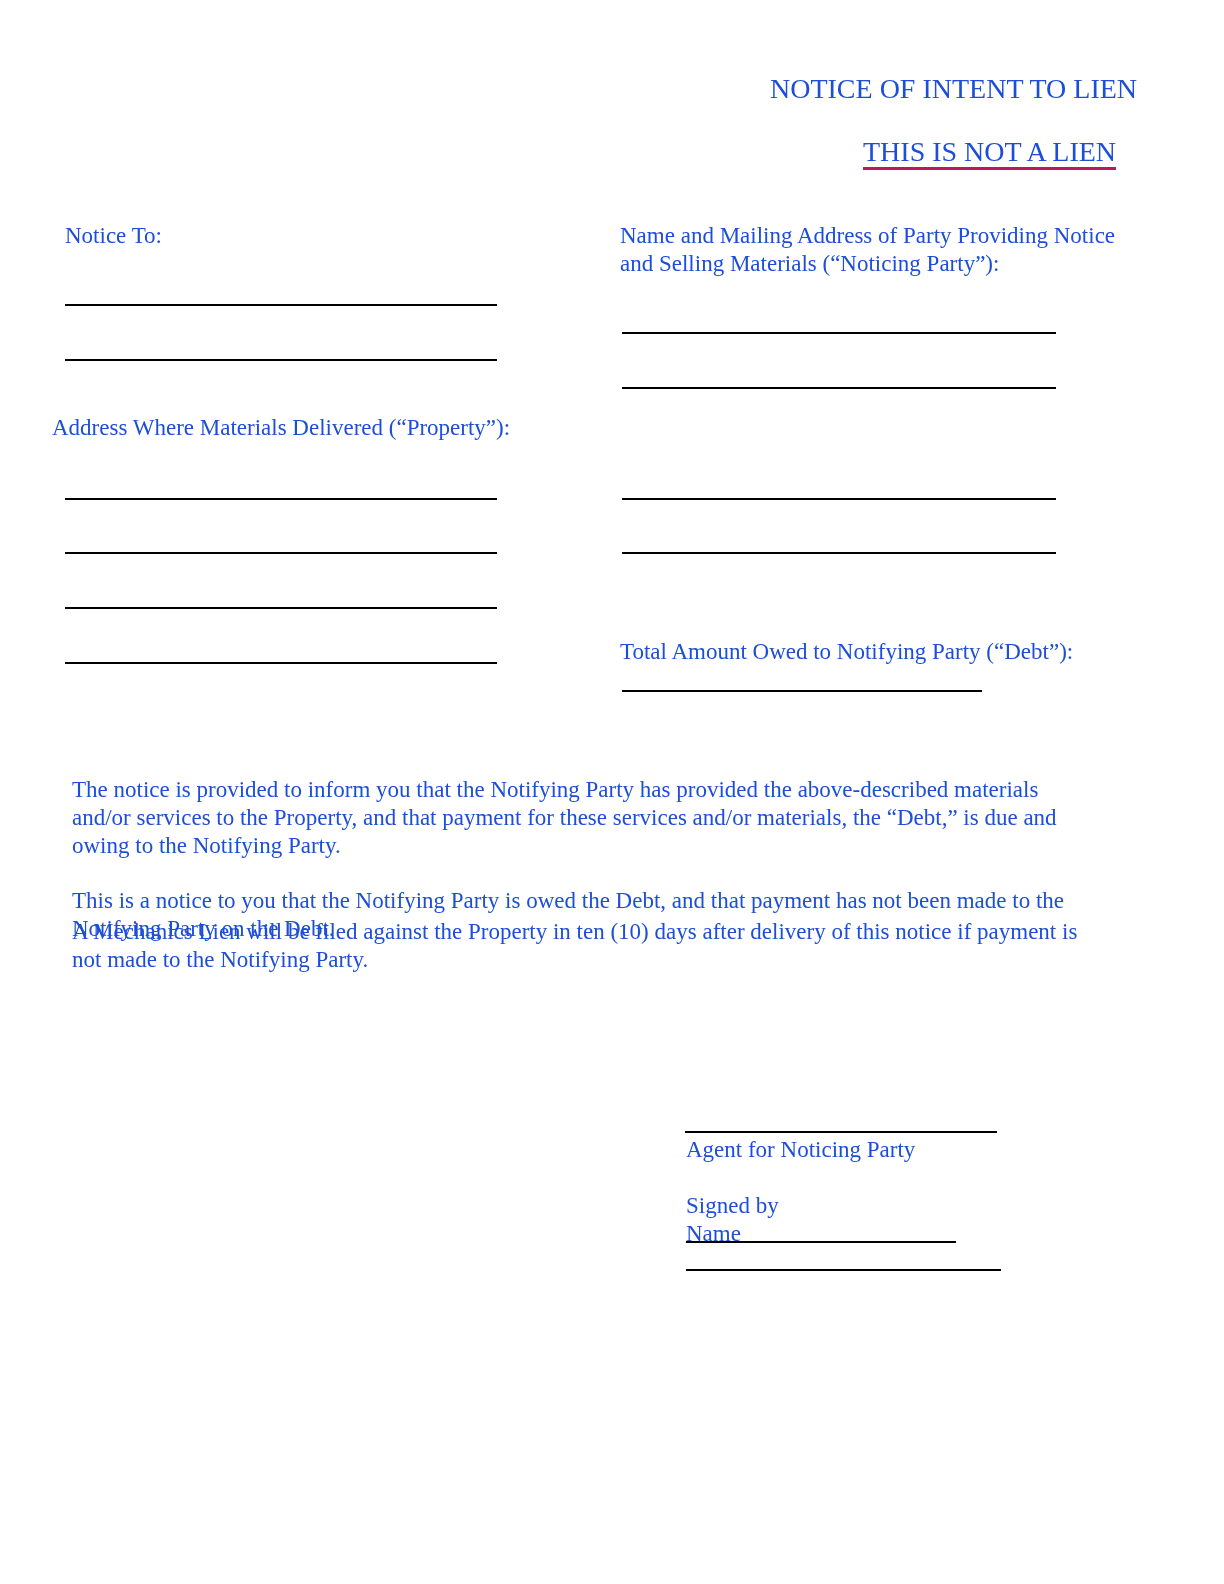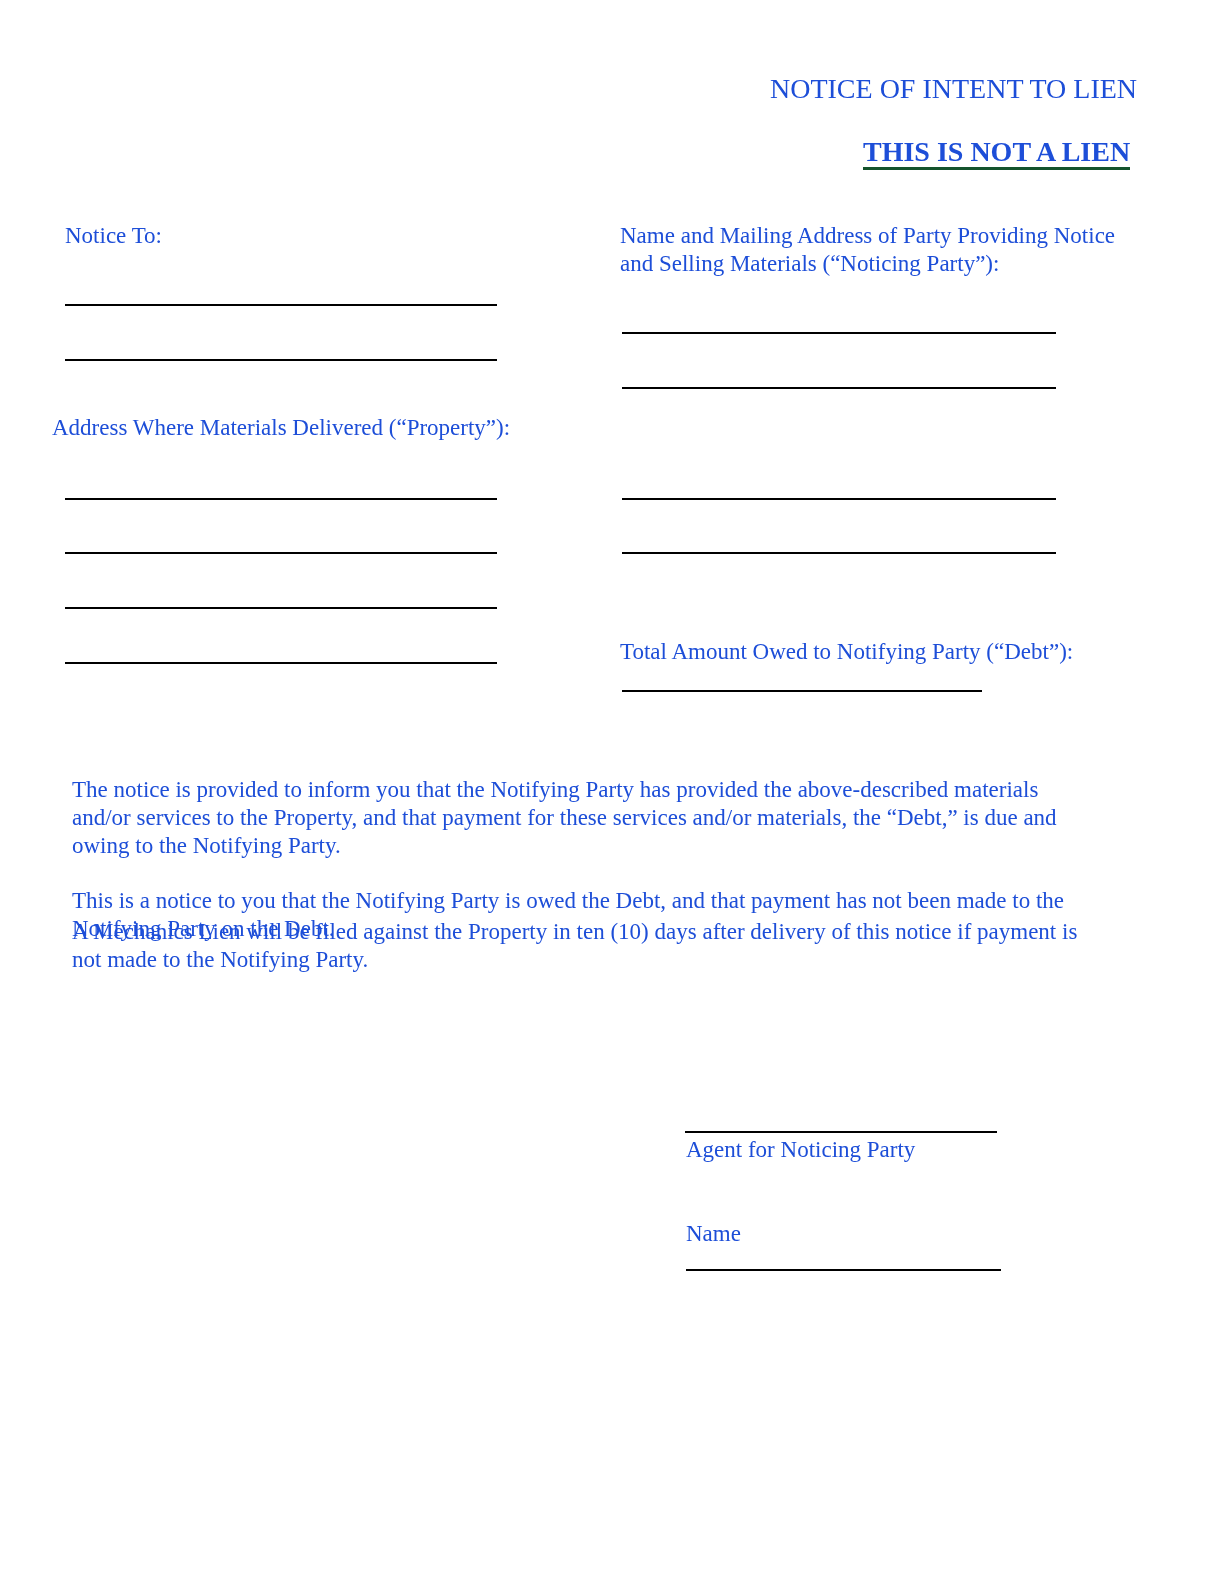--- a/index.html
+++ b/index.html
@@ -19,23 +19,23 @@
     white-space: pre-line;
   }
   .title {
     font-size: 28px;
     line-height: 32px;
     white-space: nowrap;
   }
   .subtitle {
     font-size: 28px;
     line-height: 28px;
-    font-weight: bold;
+    font-weight: normal;
     white-space: nowrap;
-    border-bottom: 3px solid #14532d;
+    border-bottom: 3px solid #be185d;
     padding-bottom: 1px;
   }
   .rule {
     position: absolute;
     height: 0;
     border-top: 2px solid #000;
   }
   .fill-line {
     display: inline-block;
     border-bottom: 2px solid #000;
@@ -76,19 +76,23 @@
 and/or services to the Property, and that payment for these services and/or materials, the “Debt,” is due and
 owing to the Notifying Party.</div>
   <div class="t" style="left:72px; top:887px;">This is a notice to you that the Notifying Party is owed the Debt, and that payment has not been made to the
 Notifying Party on the Debt.</div>
   <div class="t" style="left:72px; top:918px;">A Mechanics Lien will be filed against the Property in ten (10) days after delivery of this notice if payment is
 not made to the Notifying Party.</div>
 
   <div class="rule" style="left:685px; top:1131px; width:312px;"></div>
   <div class="t" style="left:686px; top:1136px;">Agent for Noticing Party</div>
 
+  <div class="t" style="left:686px; top:1164px;">
+    <span>Signed by</span>
+    <span class="fill-line" style="width:270px;"></span>
+  </div>
 
   <div class="t" style="left:686px; top:1192px;">
     <span>Name</span>
     <span class="fill-line" style="width:315px;"></span>
   </div>
 
 </div>
 
 </body></html>

